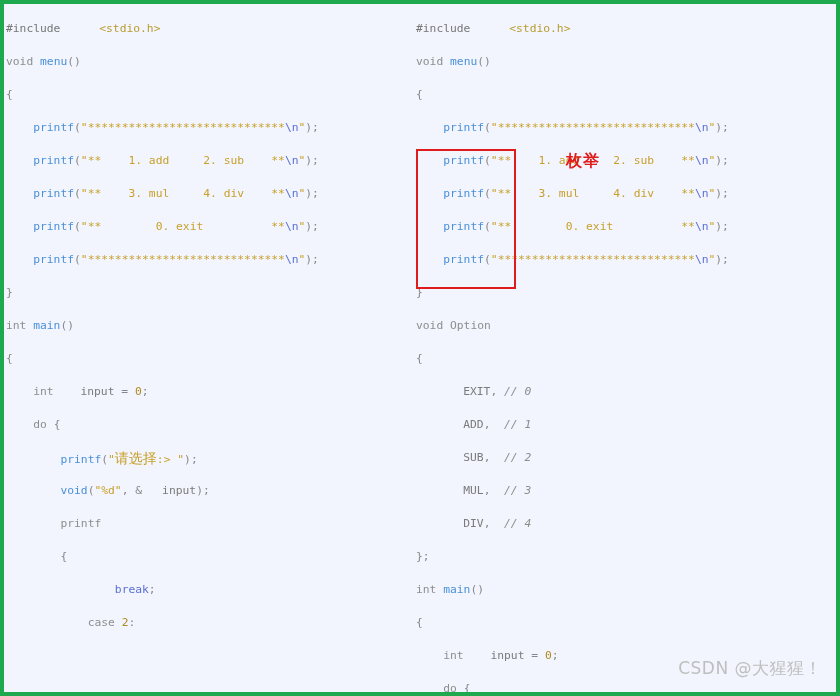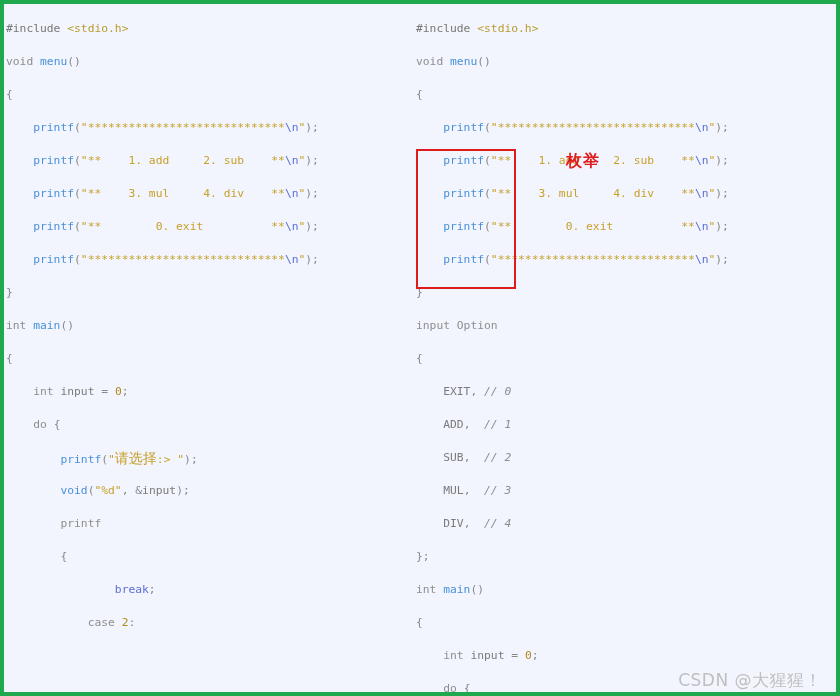--- a/index.html
+++ b/index.html
@@ -34,28 +34,28 @@
     white-space: pre;
     color: #7d7d7d;
   }
   #panel-left  { left: 2px;  top: 0px; width: 400px; }
   #panel-right { left: 412px; top: 0px; width: 420px; }
 
   .ln { height: 16.5px; }
 
   
   .pp   { color: #777777; }            
-  .hdr  { color: #b99c2e; }            
+  .hdr  { color: #b99c2e; margin-left: 32px; }            
   .kw   { color: #8e8e8e; }            
   .fn   { color: #4a90d9; }            
   .str  { color: #c8a02a; }            
   .num  { color: #b08a1e; }            
   .brk  { color: #5b6fd6; }            
   .punc { color: #888888; }            
-  .ident{ color: #7b7b7b; }            
+  .ident{ color: #7b7b7b; margin-left: 20px; }            
   .cmt  { color: #8d8d8d; font-style: italic; }  
   .cn   { color: #c8a02a; font-family: "DejaVu Sans", sans-serif; font-size: 14px; }
   .esc  { color: #5b6fd6; }            
 
   
   #enum-box {
     position: absolute;
     left: 412px;
     top: 145px;
     width: 100px;
@@ -72,21 +72,21 @@
     font-family: "DejaVu Sans", sans-serif;
     font-weight: bold;
     font-size: 16px;
     letter-spacing: 1px;
     margin-left: 44px;
   }
 
   #watermark {
     position: absolute;
     right: 14px;
-    bottom: 0;
+    bottom: 12px;
     color: #bfbfbf;
     font-family: "DejaVu Sans", sans-serif;
     font-size: 17px;
     letter-spacing: 0.5px;
     white-space: nowrap;
   }
 </style>
 </head>
 <body>
 
@@ -131,21 +131,21 @@
   <div class="code-panel" id="panel-right">
 <div class="ln"><span class="pp">#include</span> <span class="hdr">&lt;stdio.h&gt;</span></div>
 <div class="ln"><span class="kw">void</span> <span class="fn">menu</span><span class="punc">()</span></div>
 <div class="ln"><span class="punc">{</span></div>
 <div class="ln">    <span class="fn">printf</span><span class="punc">(</span><span class="str">"*****************************</span><span class="esc">\n</span><span class="str">"</span><span class="punc">);</span></div>
 <div class="ln">    <span class="fn">printf</span><span class="punc">(</span><span class="str">"**    1. add     2. sub    **</span><span class="esc">\n</span><span class="str">"</span><span class="punc">);</span></div>
 <div class="ln">    <span class="fn">printf</span><span class="punc">(</span><span class="str">"**    3. mul     4. div    **</span><span class="esc">\n</span><span class="str">"</span><span class="punc">);</span></div>
 <div class="ln">    <span class="fn">printf</span><span class="punc">(</span><span class="str">"**        0. exit          **</span><span class="esc">\n</span><span class="str">"</span><span class="punc">);</span></div>
 <div class="ln">    <span class="fn">printf</span><span class="punc">(</span><span class="str">"*****************************</span><span class="esc">\n</span><span class="str">"</span><span class="punc">);</span></div>
 <div class="ln"><span class="punc">}</span></div>
-<div class="ln"><span class="kw">input Option</span></div>
+<div class="ln"><span class="kw">void Option</span></div>
 <div class="ln"><span class="punc">{</span></div>
 <div class="ln">    <span class="ident">EXIT</span><span class="punc">,</span> <span class="cmt">// 0</span></div>
 <div class="ln">    <span class="ident">ADD</span><span class="punc">,</span>  <span class="cmt">// 1</span></div>
 <div class="ln">    <span class="ident">SUB</span><span class="punc">,</span>  <span class="cmt">// 2</span></div>
 <div class="ln">    <span class="ident">MUL</span><span class="punc">,</span>  <span class="cmt">// 3</span></div>
 <div class="ln">    <span class="ident">DIV</span><span class="punc">,</span>  <span class="cmt">// 4</span></div>
 <div class="ln"><span class="punc">};</span></div>
 <div class="ln"><span class="kw">int</span> <span class="fn">main</span><span class="punc">()</span></div>
 <div class="ln"><span class="punc">{</span></div>
 <div class="ln">    <span class="kw">int</span> <span class="ident">input</span> <span class="punc">=</span> <span class="num">0</span><span class="punc">;</span></div>

